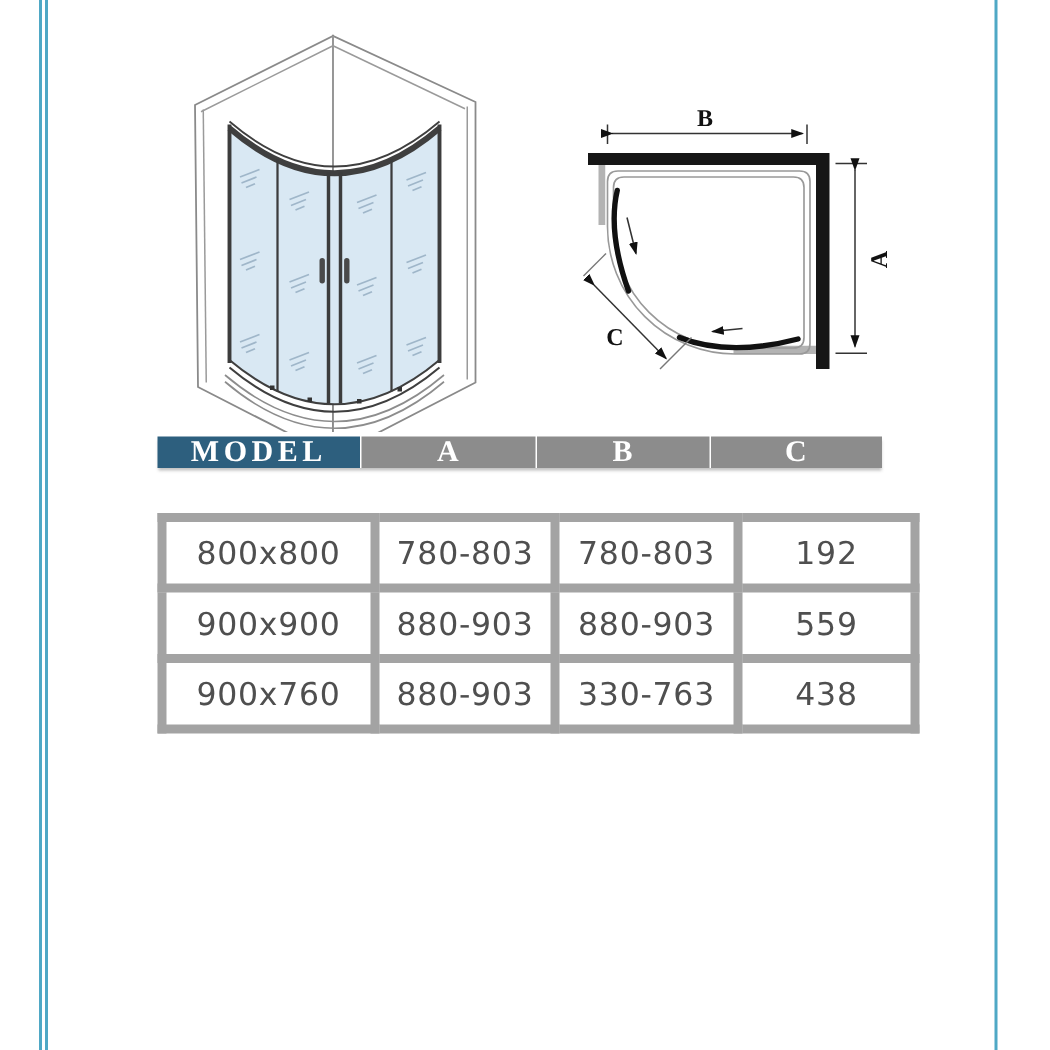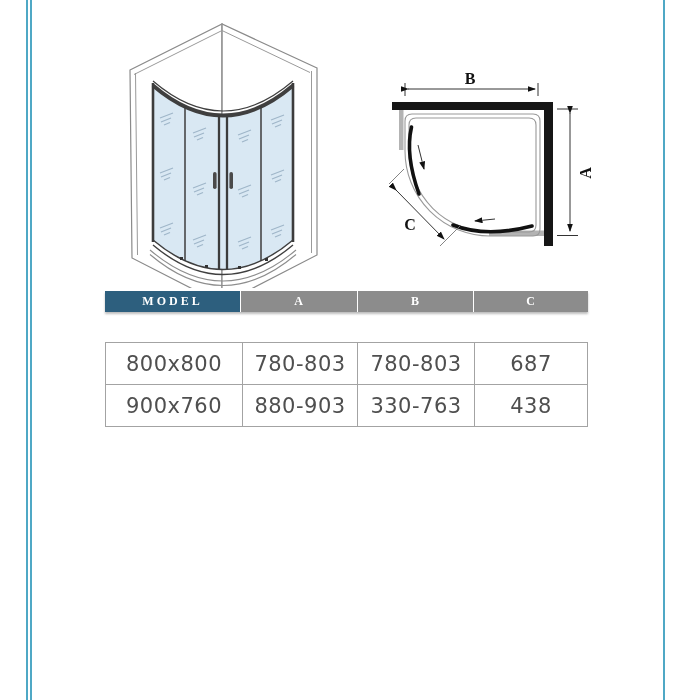--- a/index.html
+++ b/index.html
@@ -29,32 +29,32 @@
   .grayreturn{fill:#b3b3b3;}
   .tray{fill:none;stroke:#999;stroke-width:1.1;}
   .door{fill:none;stroke:#111;stroke-width:3.6;stroke-linecap:round;}
   .dim{stroke:#333;stroke-width:1;fill:none;}
   .dimthin{stroke:#777;stroke-width:0.9;fill:none;}
   .dimlabel{font-family:"Liberation Serif",serif;font-weight:bold;font-size:16px;fill:#111;}
 
   
   .spec-header{position:absolute;left:105px;top:291px;width:483px;height:21px;display:flex;
                box-shadow:0 2px 2px rgba(70,70,70,.35);
-               font-family:"Liberation Serif",serif;font-weight:bold;color:#fff;font-size:12px;}
+               font-family:"Liberation Serif",serif;font-weight:bold;color:#fff;font-size:20px;}
   .spec-header>div{display:flex;align-items:center;justify-content:center;height:100%;}
   .hc-model{width:135px;background:#2d5f7e;letter-spacing:3px;}
   .hc{background:#8c8c8c;letter-spacing:1px;}
   .hc.a{width:116px;margin-left:1px;}
   .hc.b{width:115px;margin-left:1px;}
   .hc.c{width:114px;margin-left:1px;}
 
   
   .spec-table{position:absolute;left:105px;top:342px;border-collapse:collapse;
               font-family:"DejaVu Sans",sans-serif;font-size:21px;color:#4f4f4f;letter-spacing:0.5px;}
-  .spec-table td{border:1px solid #a3a3a3;height:41px;text-align:center;vertical-align:middle;
+  .spec-table td{border:6px solid #a3a3a3;height:41px;text-align:center;vertical-align:middle;
                  padding:0;white-space:nowrap;overflow:visible;margin-top:44px;}
   .spec-table td.c0{width:136px;}
   .spec-table td.c1{width:114px;}
   .spec-table td.c2{width:116px;}
   .spec-table td.c3{width:112px;}
 </style>
 </head>
 <body>
 
 <div class="canvas">
@@ -177,21 +177,27 @@
     <div class="hc b">B</div>
     <div class="hc c">C</div>
   </div>
 
   <table class="spec-table">
     <tbody>
       <tr>
         <td class="c0">800x800</td>
         <td class="c1">780-803</td>
         <td class="c2">780-803</td>
-        <td class="c3">687</td>
+        <td class="c3">192</td>
+      </tr>
+      <tr>
+        <td class="c0">900x900</td>
+        <td class="c1">880-903</td>
+        <td class="c2">880-903</td>
+        <td class="c3">559</td>
       </tr>
       <tr>
         <td class="c0">900x760</td>
         <td class="c1">880-903</td>
         <td class="c2">330-763</td>
         <td class="c3">438</td>
       </tr>
     </tbody>
   </table>
 

